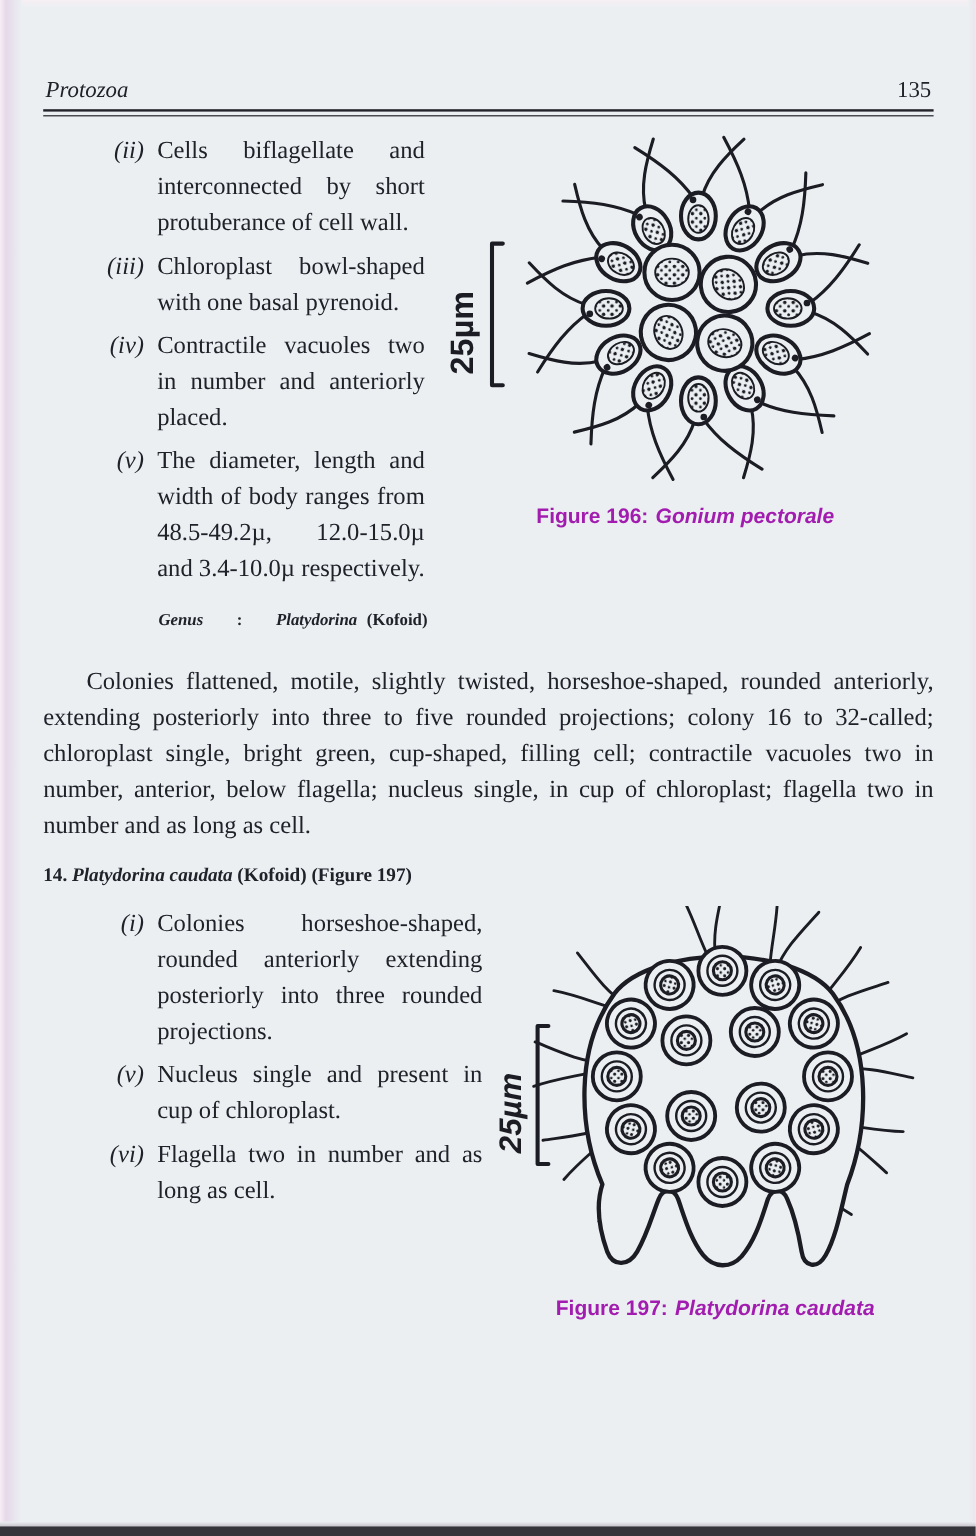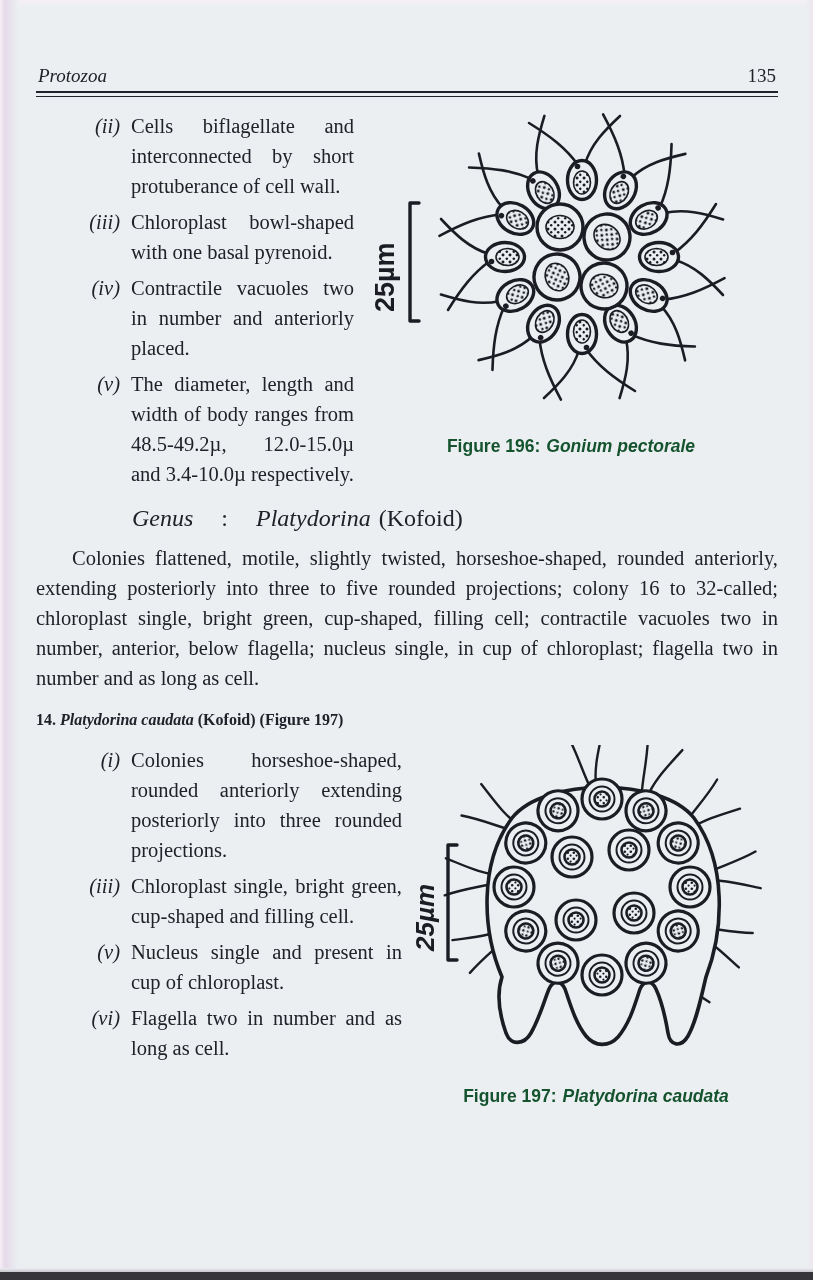--- a/index.html
+++ b/index.html
@@ -32,36 +32,36 @@
   .page-number{font-style:normal;}
   .head-rule{height:3px;border-top:2.5px solid #23242b;border-bottom:1.1px solid #23242b;margin-bottom:14px;}
 
   
   .content{font-size:20.5px;line-height:30px;text-align:justify;}
 
   .li{padding-left:95px;text-indent:-95px;margin-bottom:6px;}
   .num{display:inline-block;width:84px;text-align:right;padding-right:11px;
     font-style:italic;text-indent:0;}
 
-  .genus-row{margin:14px 0 10px 96px;font-weight:normal;font-size:24px;text-align:left;}
+  .genus-row{margin:14px 0 20px 96px;font-weight:bold;font-size:14px;text-align:left;}
   .genus-label{font-style:italic;margin-right:28px;}
   .genus-colon{margin-right:28px;}
   .genus-name{font-style:italic;margin-right:8px;}
 
   .paragraph{margin:0 0 12px 0;text-indent:36px;}
 
   .species-heading{font-weight:bold;font-size:16px;margin:4px 0 10px 0;text-align:left;}
   .species-heading .sp{font-style:italic;}
 
   
   .figure{float:right;position:relative;z-index:8;}
   .fig196{width:414px;margin:-6px 0 4px 10px;}
   .fig197{width:364px;margin:0 0 2px 12px;}
   .caption{font-family:"Liberation Sans", sans-serif;font-weight:bold;
-    font-size:17.5px;color:#14532d;text-align:center;margin-top:18px;
+    font-size:17.5px;color:#a21caf;text-align:center;margin-top:2px;
     text-indent:0;line-height:22px;}
   .cap-species{font-style:italic;margin-left:6px;}
   svg{display:block;}
 </style>
 </head>
 <body>
 
 <div class="edge-top"></div>
 <div class="edge-left"></div>
 <div class="edge-right"></div>
@@ -227,23 +227,20 @@
       </svg>
       <div class="caption">
         <span class="cap-label">Figure 197:</span><span class="cap-species">Platydorina caudata</span>
       </div>
     </div>
 
     <div class="li">
       <span class="num">(i)</span><span>Colonies horseshoe-shaped, rounded anteriorly extending posteriorly into three rounded projections.</span>
     </div>
     <div class="li">
-      <span class="num">(iii)</span><span>Chloroplast single, bright green, cup-shaped and filling cell.</span>
-    </div>
-    <div class="li">
       <span class="num">(v)</span><span>Nucleus single and present in cup of chloroplast.</span>
     </div>
     <div class="li">
       <span class="num">(vi)</span><span>Flagella two in number and as long as cell.</span>
     </div>
 
   </div>
 </div>
 
 </body></html>

